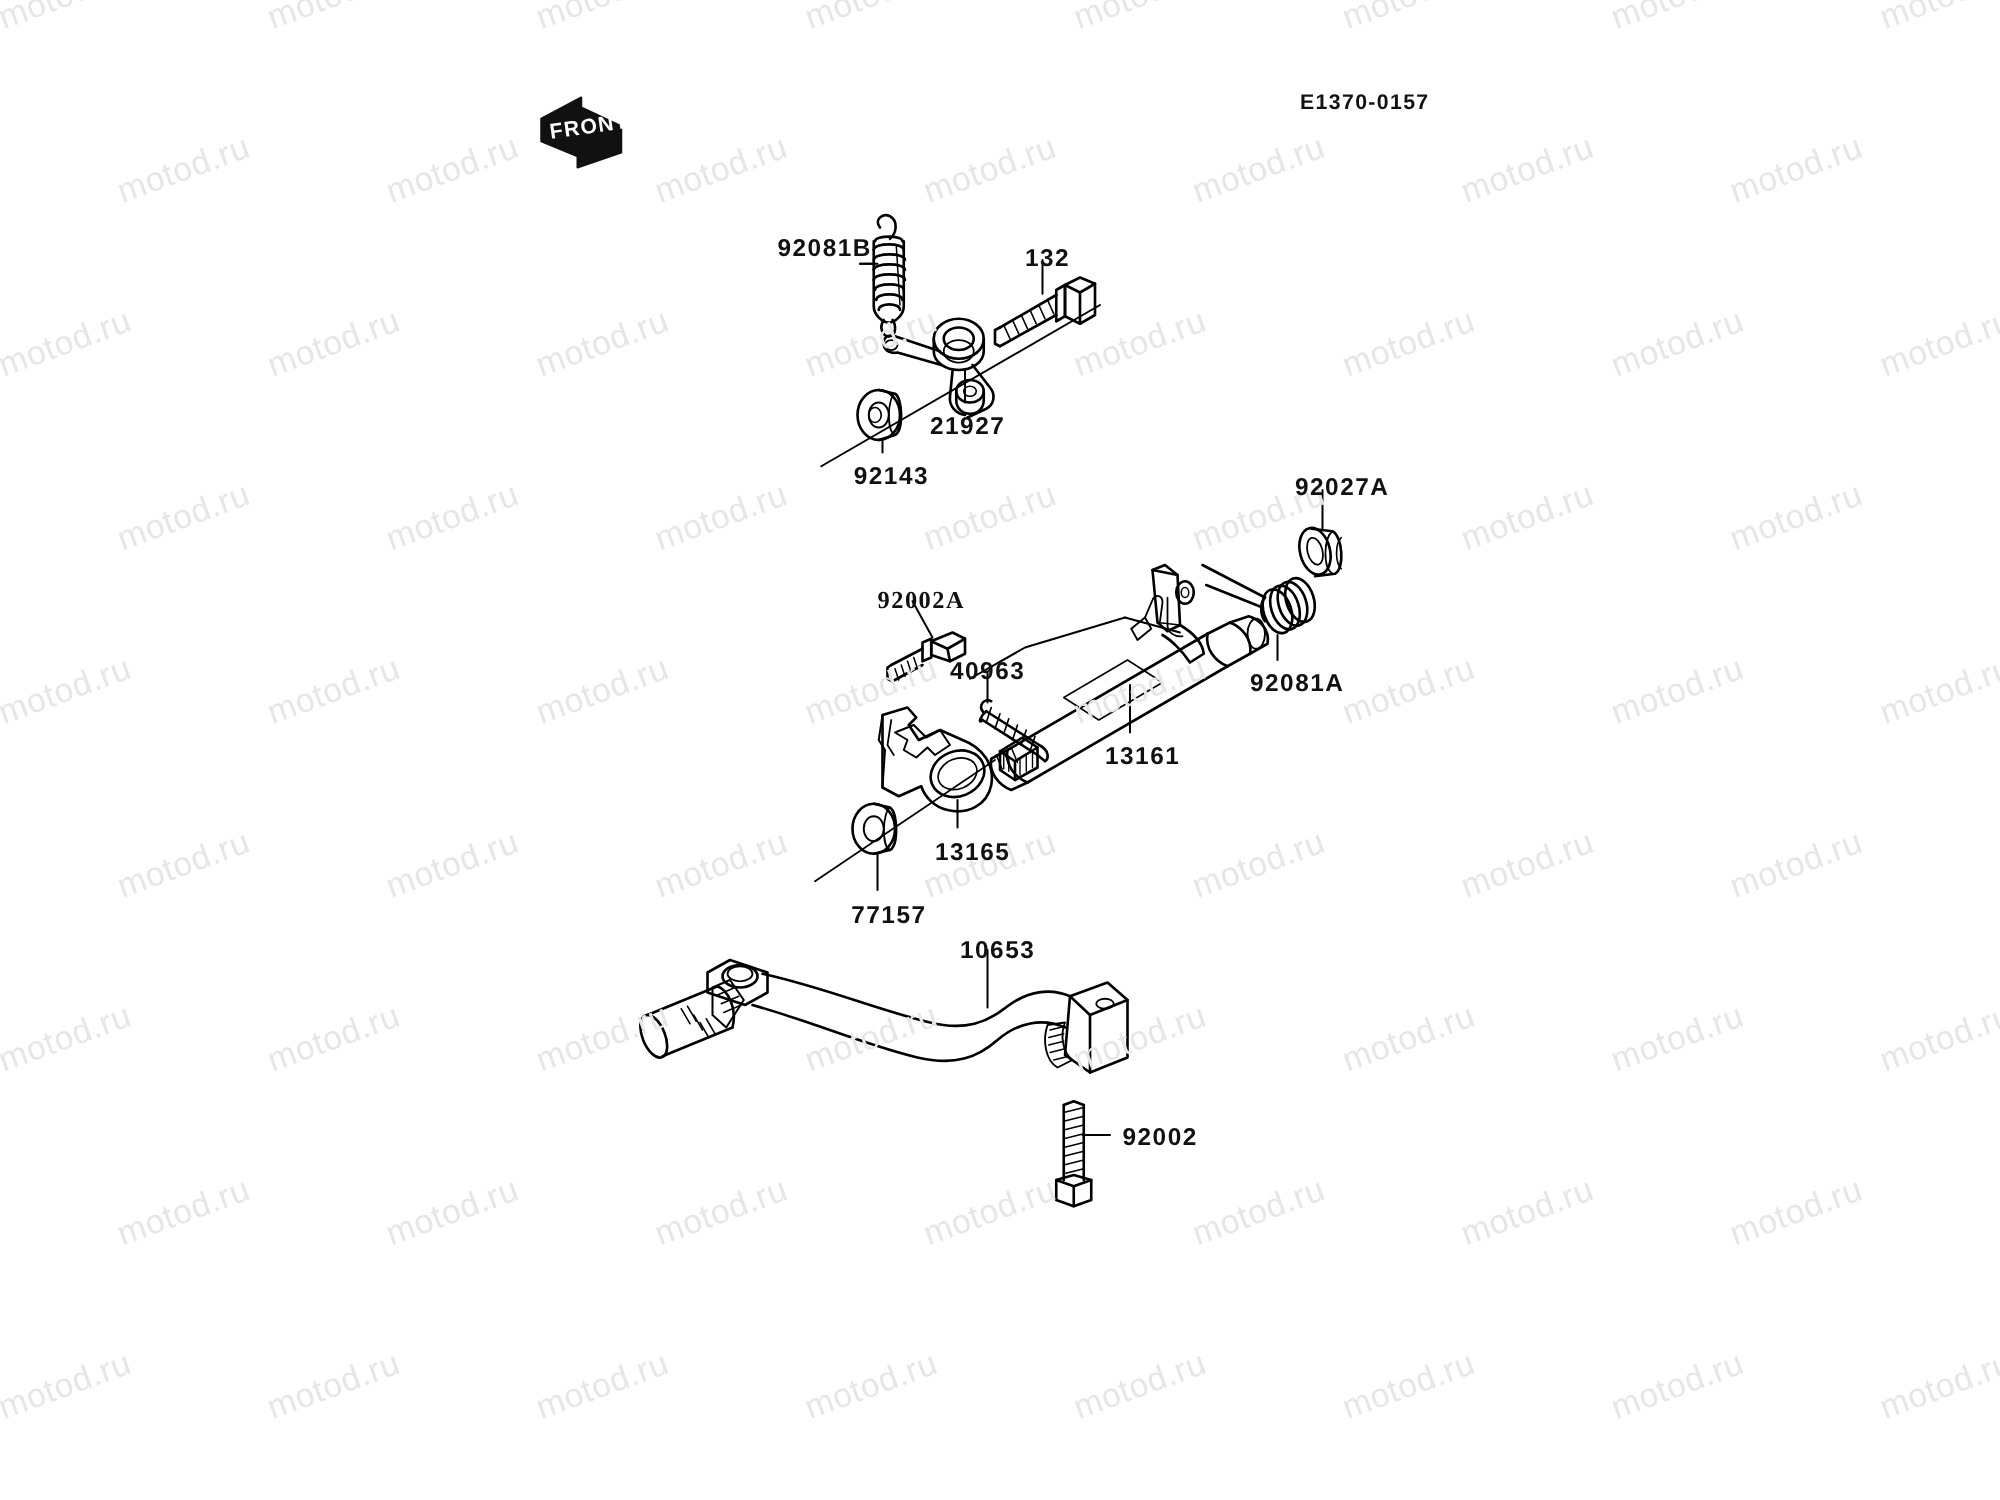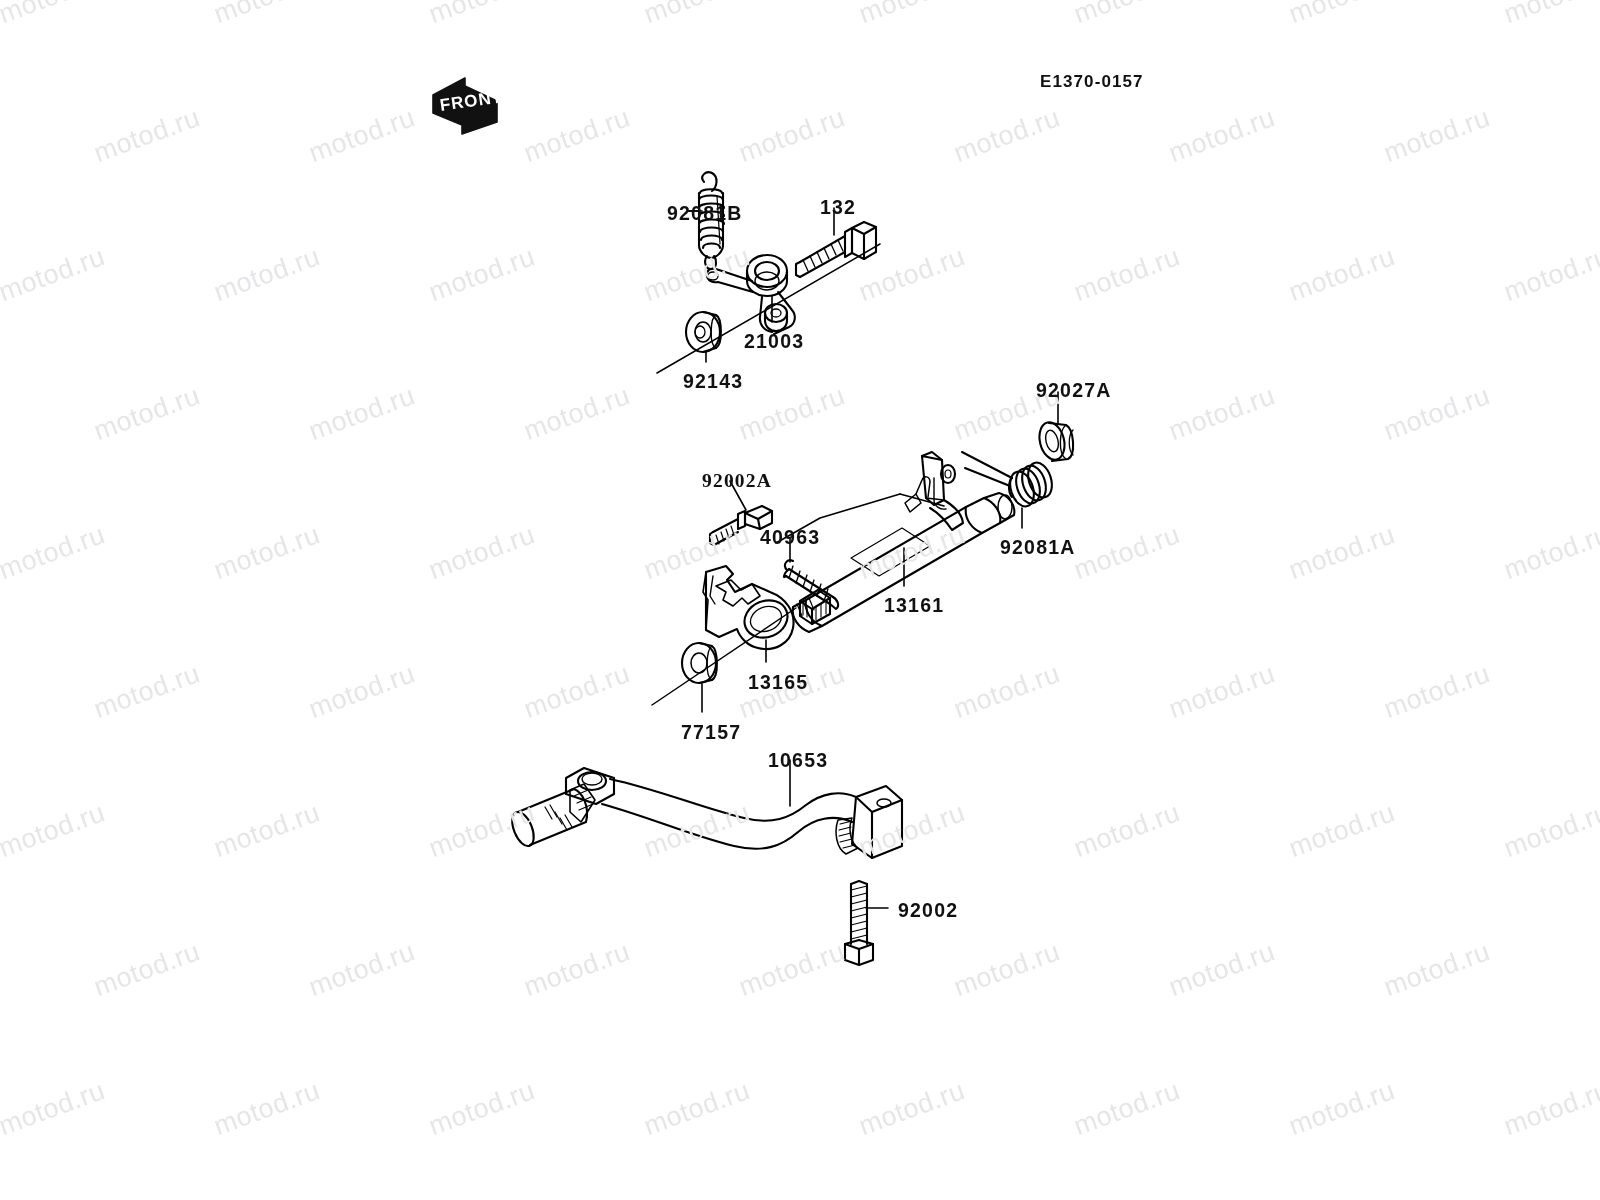--- a/index.html
+++ b/index.html
@@ -449,23 +449,23 @@
 
         <path d="M652 705 L796 608" stroke-width="1.4"></path>
       </g>
 
     </g>
   </svg>
 
   <div id="label-layer">
     <div class="diagcode" style="left:1040px; top:72px;">E1370-0157</div>
     <div class="front-text" style="left:440px; top:96px;">FRONT</div>
-  <div class="plabel" style="left: 622px; top: 202px; margin-left: 45px;">92081B</div>
+  <div class="plabel" style="left: 622px; top: 188px;">92081B</div>
       <div class="plabel" style="left: 820px; top: 196px;">132</div>
-      <div class="plabel" style="left: 744px; top: 330px;">21003</div>
+      <div class="plabel" style="left: 744px; top: 330px;">21927</div>
       <div class="plabel" style="left: 683px; top: 370px;">92143</div>
       <div class="plabel" style="left: 1036px; top: 379px; text-align: center;">92027A</div>
       <div class="plabel" style="left: 702px; top: 470px; font-family: Liberation Serif, serif;">92002A</div>
       <div class="plabel" style="left: 760px; top: 526px;">40963</div>
       <div class="plabel" style="left: 1000px; top: 536px;">92081A</div>
       <div class="plabel" style="left: 884px; top: 594px;">13161</div>
       <div class="plabel" style="left: 748px; top: 671px;">13165</div>
       <div class="plabel" style="left: 681px; top: 721px;">77157</div>
       <div class="plabel" style="left: 768px; top: 749px;">10653</div>
       <div class="plabel" style="left: 898px; top: 899px;">92002</div>

